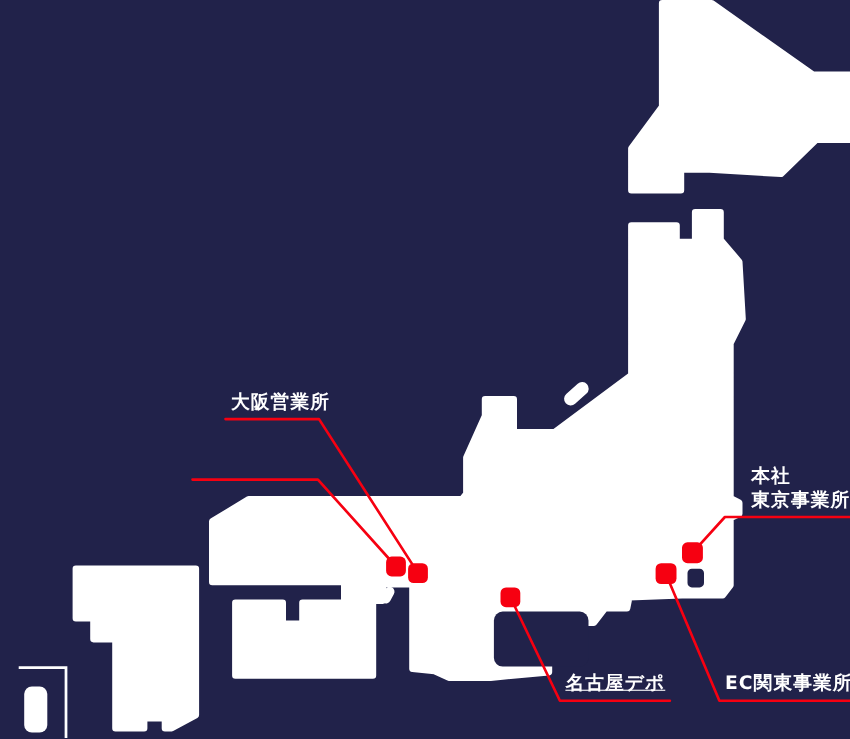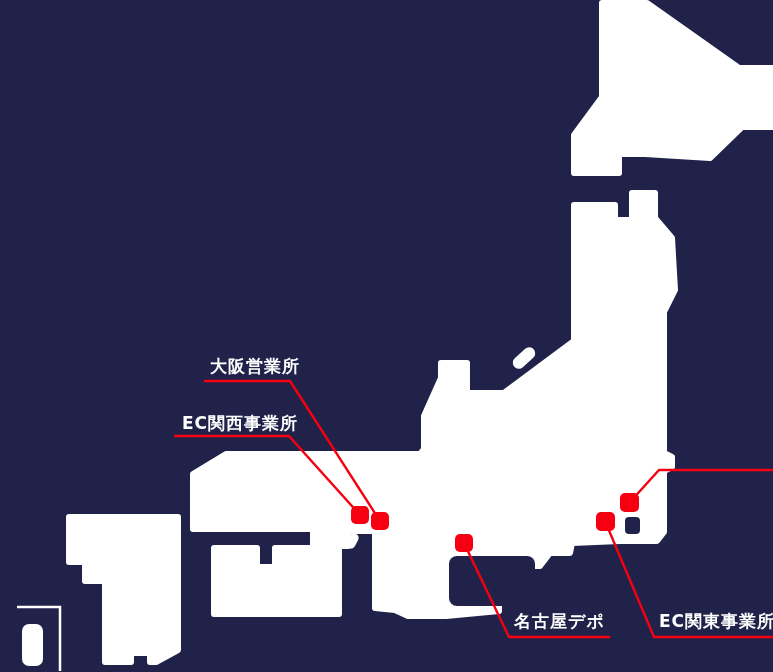--- a/index.html
+++ b/index.html
@@ -62,19 +62,22 @@
       <rect x="339" y="506" width="18" height="18" rx="5"></rect>
       <rect x="359" y="512" width="18" height="18" rx="5"></rect>
       <rect x="443" y="534" width="18" height="18" rx="5"></rect>
       <rect x="608" y="493" width="19" height="19" rx="5"></rect>
       <rect x="584" y="512" width="19" height="19" rx="5"></rect>
     </g>
   </svg>
 
   <div class="office-label" style="right:485px;top:356px;">大阪営業所</div>
 
-  <div class="office-label" style="right:487px;top:413px;">EC関西事業所</div>
 
+  <div class="office-label two-line" style="left:671px;top:422px;">
+    <span>本社</span>
+    <span>東京事業所</span>
+  </div>
 
-  <div class="office-label" style="left:502px;top:611px;">名古屋デポ</div>
+  <div class="office-label" style="left:502px;top:611px;text-decoration:underline;">名古屋デポ</div>
 
   <div class="office-label" style="left:647px;top:611px;">EC関東事業所</div>
 </div>
 
 </body></html>

